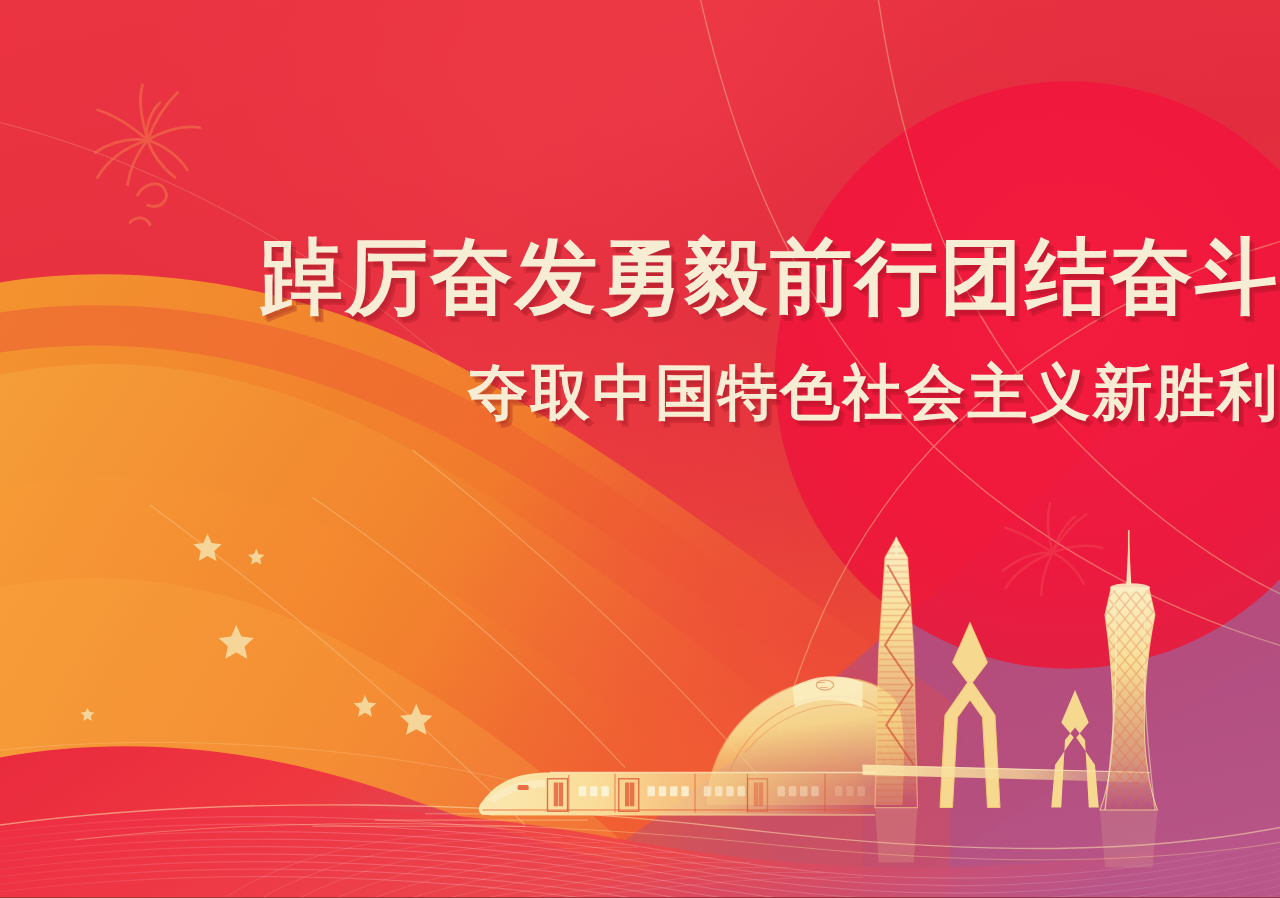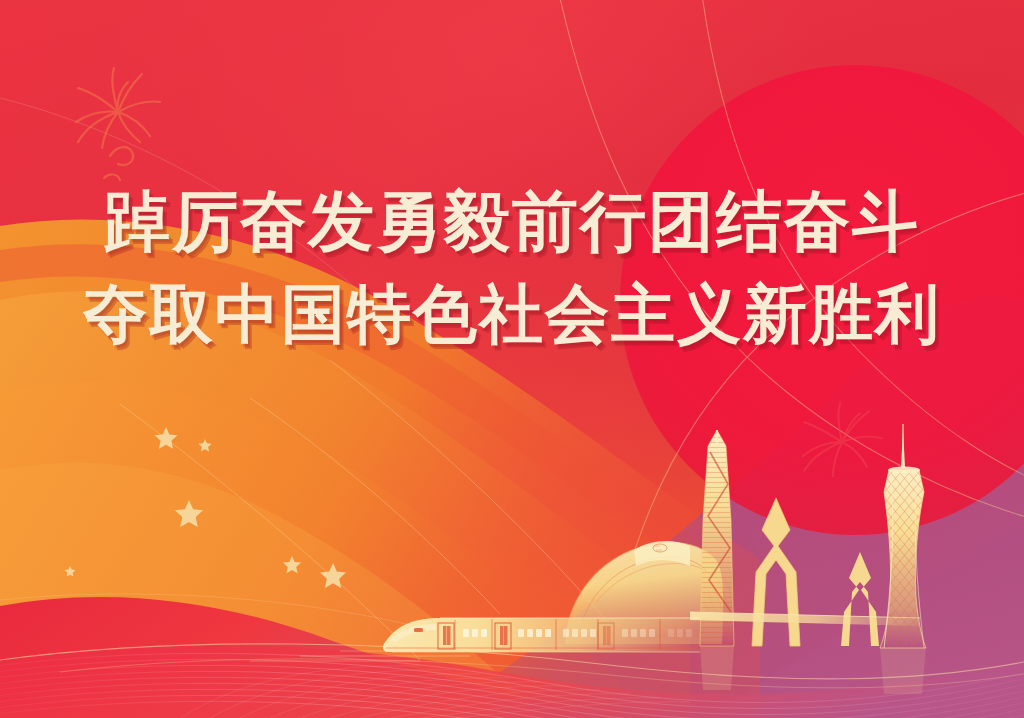--- a/index.html
+++ b/index.html
@@ -11,36 +11,36 @@
     overflow:hidden;
     background:#e8303f;
   }
   .layer{position:absolute;inset:0;}
   .layer svg{display:block;width:100%;height:100%;}
 
   
   #headline{
     position:absolute;
     left:0;right:0;top:176px;
-    text-align:center;
+    text-align:right;
     z-index:40;
     pointer-events:none;
   }
   .hl-line{
     font-family:"DejaVu Sans","Liberation Sans",sans-serif;
     font-weight:bold;
     font-size:66px;
     line-height:92px;
     letter-spacing:2px;
     color:#f7edd5;
     text-shadow:4px 5px 0 rgba(150,20,32,.30),
                 2px 3px 1px rgba(150,20,32,.22);
     white-space:nowrap;
   }
-  #hl-line-2{font-size:64px;}
+  #hl-line-2{font-size:48px;}
 </style>
 </head>
 <body>
 
 <div id="poster">
 
   <div class="layer">
     <svg viewBox="0 0 1024 718" preserveAspectRatio="none" xmlns="http://www.w3.org/2000/svg">
       <defs>
         <linearGradient id="gBase" x1="0" y1="0" x2="0.35" y2="1">

